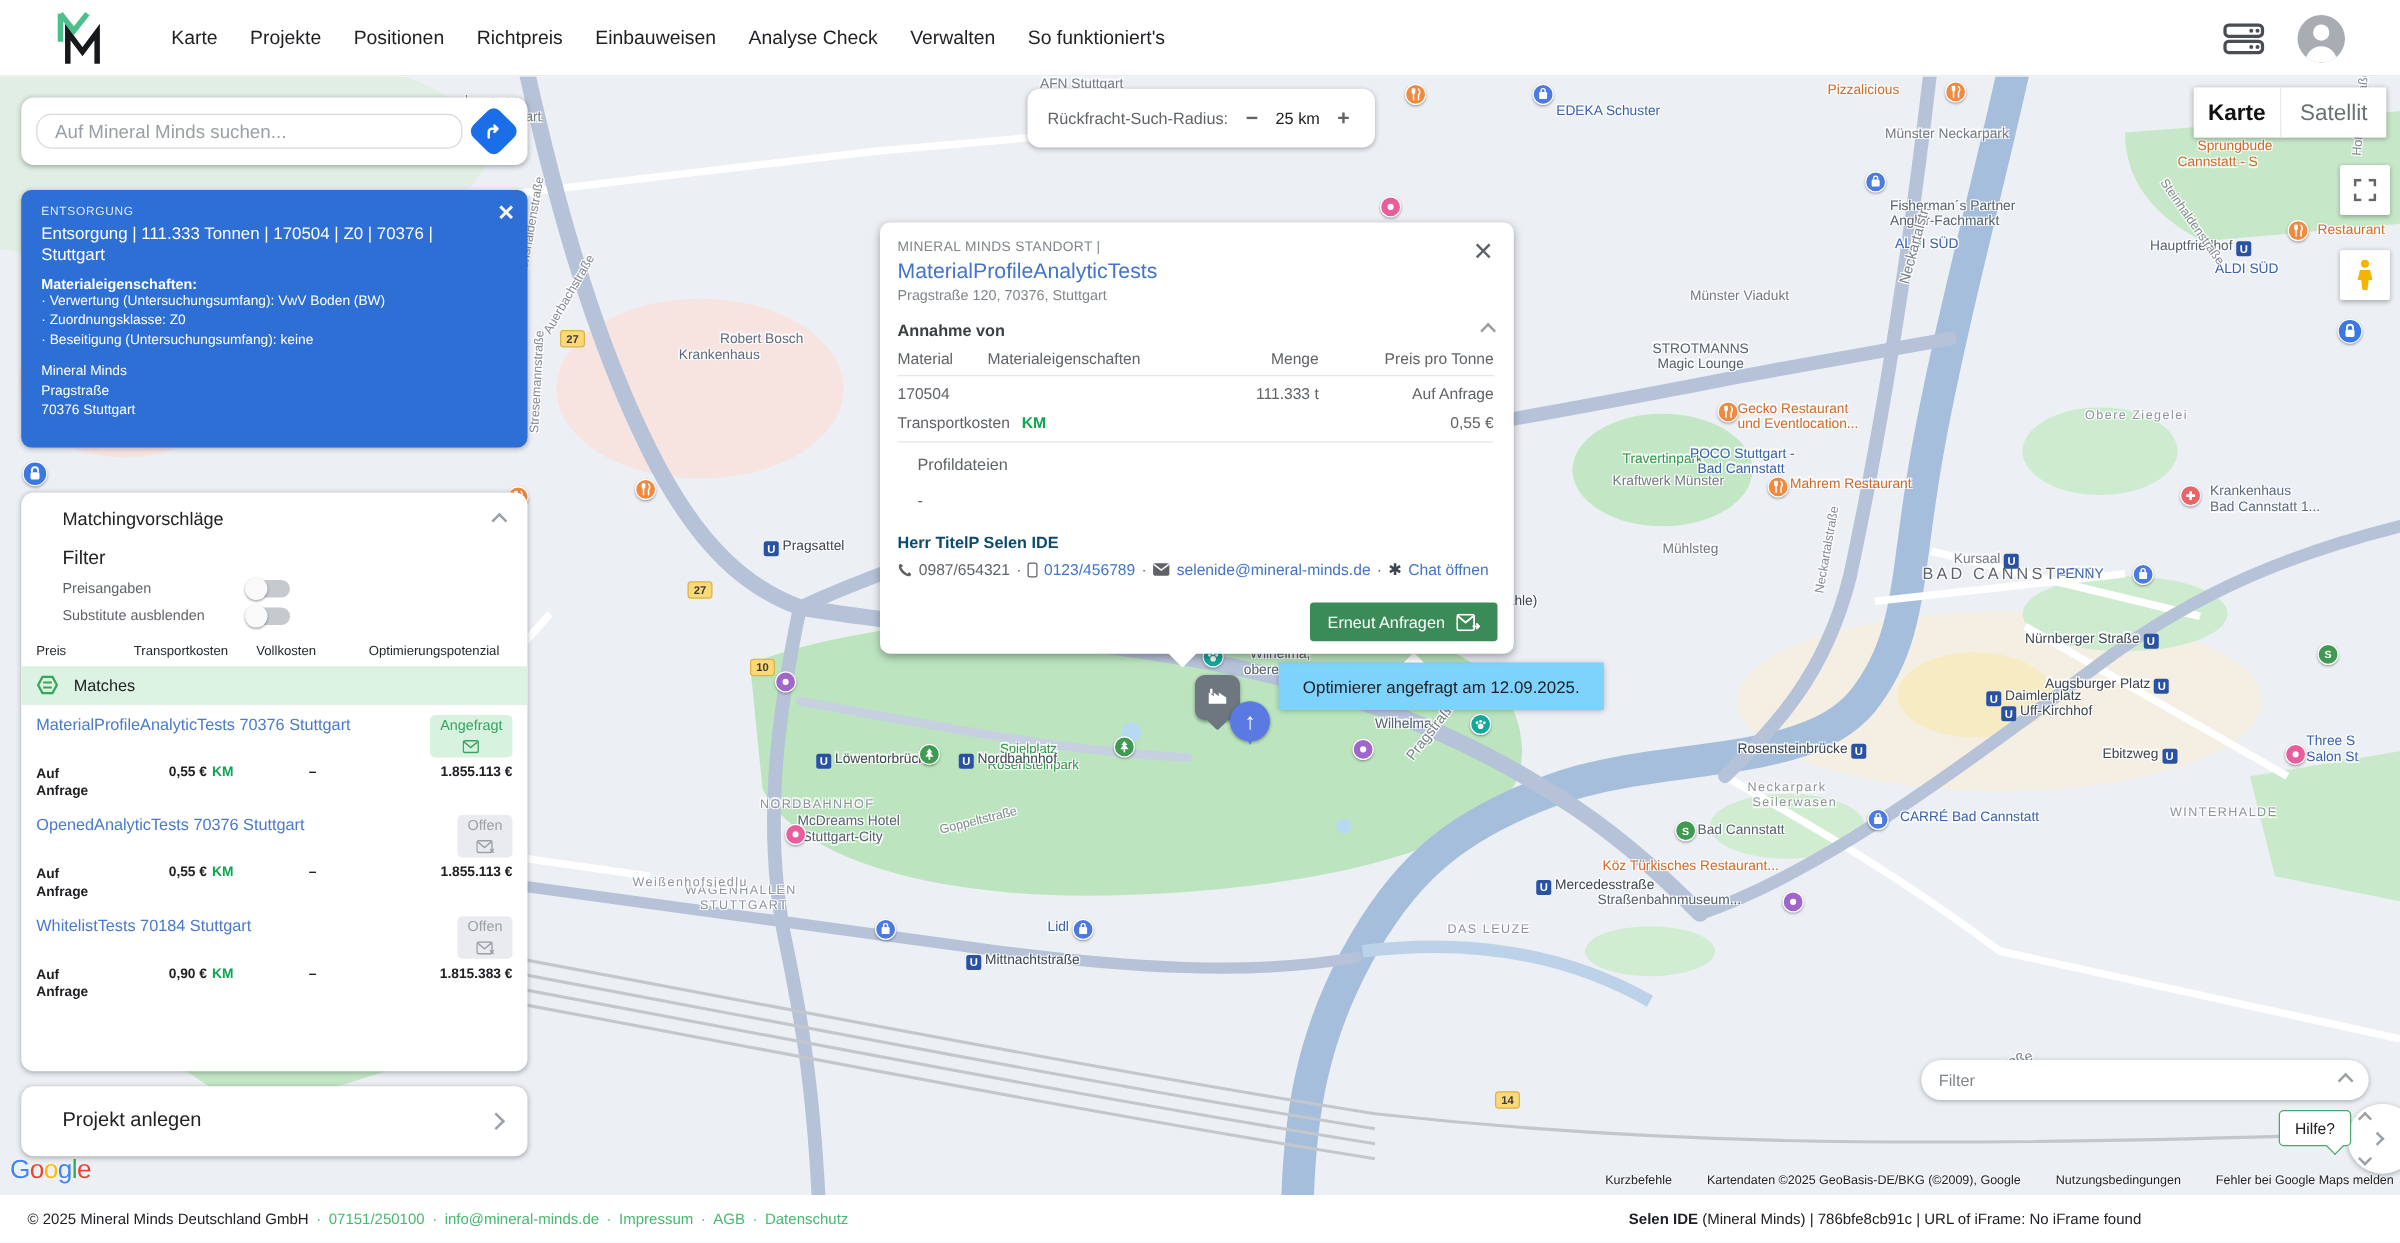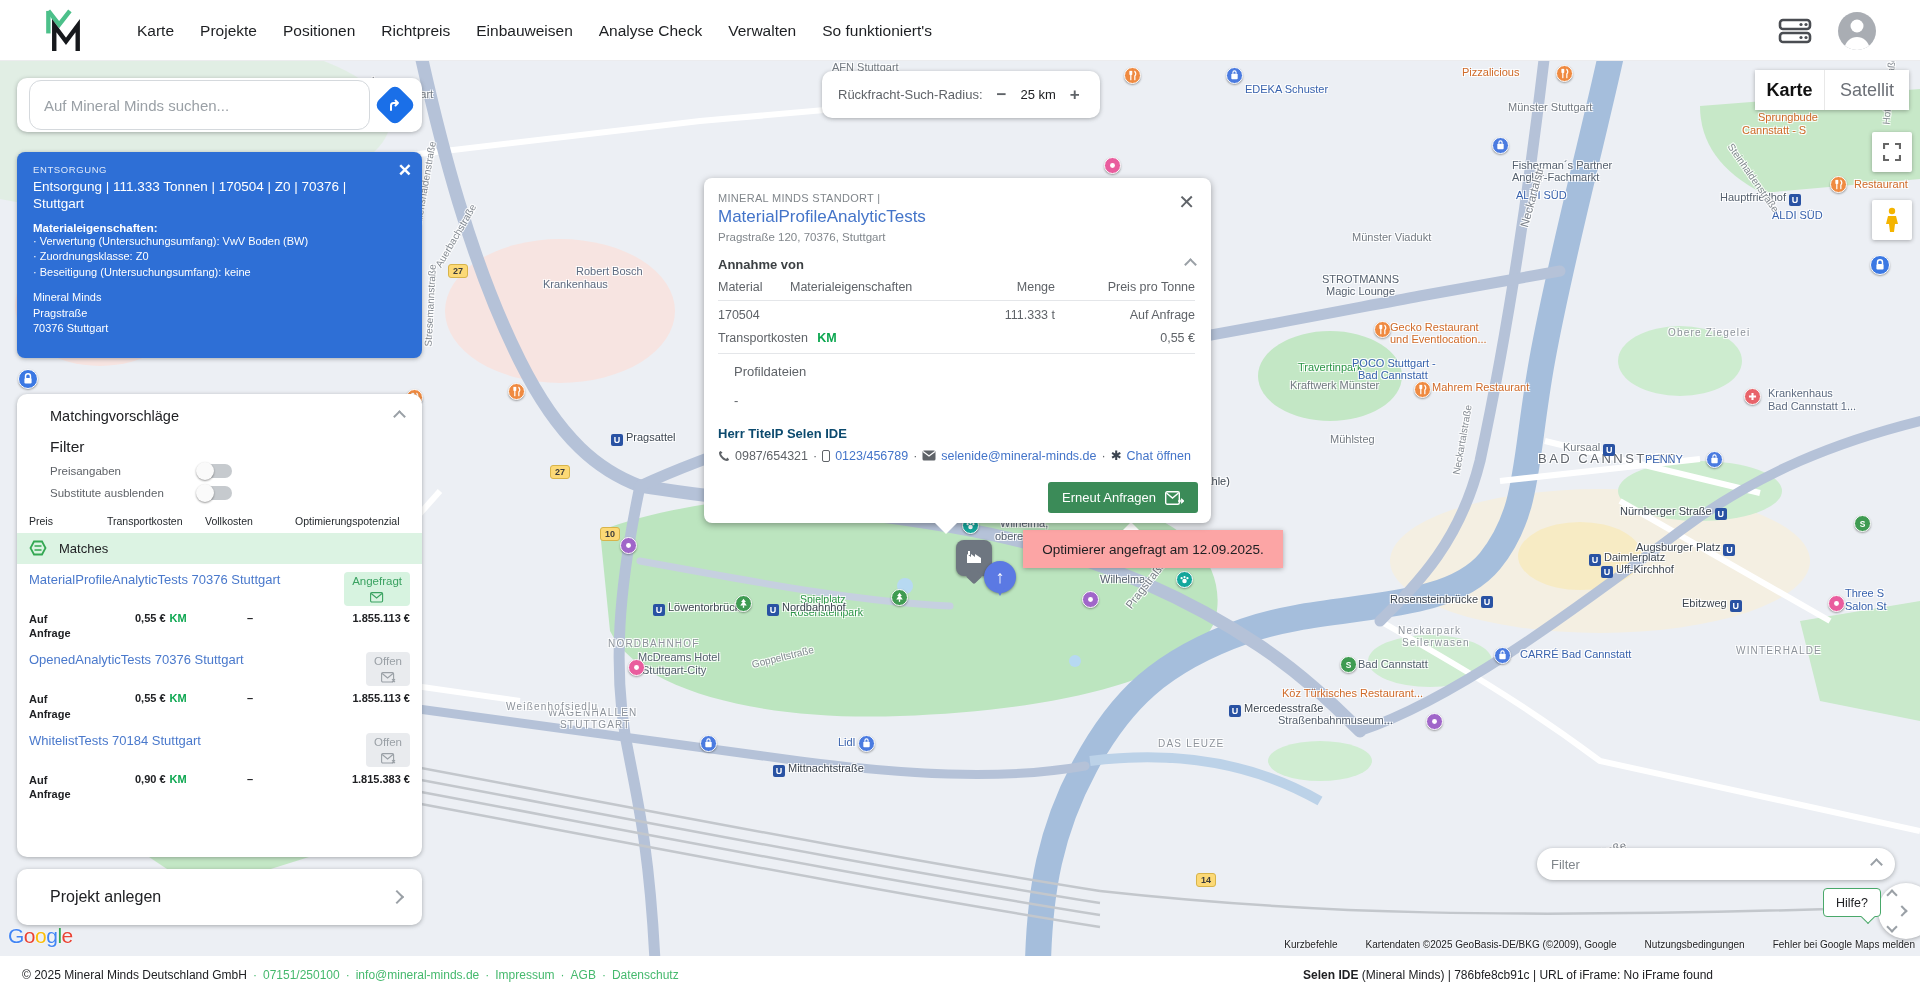--- a/index.html
+++ b/index.html
@@ -50,21 +50,21 @@
                  transform:rotate(45deg); border-radius:2px; }
   .nav-pin { position:absolute; left:984px; top:500px; width:32px; height:32px; background:#5b79e3; border-radius:50%;
              z-index:11; color:#fff; font-size:18px; font-weight:bold; display:flex; align-items:center; justify-content:center;
              box-shadow:0 1px 3px rgba(0,0,0,.4); }
   .nav-pin:after { content:""; position:absolute; left:11px; bottom:-8px; border:5px solid transparent; border-top:9px solid #5b79e3; }
 
   
   .panel { position:absolute; background:#fff; border-radius:10px; box-shadow:0 1px 4px rgba(60,64,67,.4); z-index:40; }
 
   .search-panel { left:17px; top:78px; width:405px; height:54px; display:flex; align-items:center; padding:0 12px; gap:10px; }
-  .search-input { flex:1; height:50px; border:1px solid #d5d9dd; border-radius:12px; padding:0 14px; font-size:15px;
+  .search-input { flex:1; height:28px; border:1px solid #d5d9dd; border-radius:12px; padding:0 14px; font-size:15px;
                   color:#202124; outline:none; font-family:inherit; }
   .search-input::placeholder { color:#9aa0a6; }
   .dir-btn { width:30px; height:30px; background:#1a6fe8; transform:rotate(45deg); border-radius:7px; flex:0 0 auto;
              display:flex; align-items:center; justify-content:center; cursor:pointer; }
   .dir-btn svg { transform:rotate(-45deg); }
 
   .disposal { left:17px; top:152px; width:405px; height:206px; background:#2e6fd6; border-radius:8px; color:#fff;
               padding:12px 16px; z-index:41; position:absolute; box-shadow:0 1px 4px rgba(60,64,67,.4); }
   .disposal .kicker { font-size:9.5px; letter-spacing:.6px; color:rgba(255,255,255,.85); }
   .disposal .title { font-size:13.5px; line-height:1.28; margin-top:3px; padding-right:20px; }
@@ -143,21 +143,21 @@
   .pp-files { margin:10px 0 0 16px; font-size:13px; color:#5f6368; }
   .pp-files .dash { margin-top:14px; }
   .pp-contact { margin-top:18px; font-size:13px; font-weight:bold; color:#0c4a6e; }
   .pp-cline { margin-top:7px; font-size:12.5px; color:#5f6368; display:flex; align-items:center; gap:5px; flex-wrap:nowrap; }
   .pp-cline a { color:#4374c9; text-decoration:none; cursor:pointer; }
   .mob-ic { width:8px; height:12px; border:1.3px solid #5f6368; border-radius:2px; display:inline-block; }
   .send-btn { position:absolute; right:13px; bottom:10px; height:31px; background:#3b8b58; color:#fff; border:none; border-radius:3px;
               font-size:13px; padding:0 14px; display:flex; align-items:center; gap:9px; cursor:pointer; font-family:inherit; }
 
   
-  .tooltip { position:absolute; left:1023px; top:530px; width:260px; height:38px; background:#fca5a5; z-index:45;
+  .tooltip { position:absolute; left:1023px; top:530px; width:260px; height:38px; background:#7dd3fc; z-index:45;
              box-shadow:0 1px 5px rgba(0,0,0,.3); display:flex; align-items:center; justify-content:center; font-size:13.5px; }
   .tooltip:before { content:""; position:absolute; left:100px; top:-8px; border:8px solid transparent; border-bottom:8px solid #fff; border-top:0; }
 
   
   .filter-box { left:1537px; top:848px; width:358px; height:32px; border-radius:16px; z-index:30; display:flex;
                 align-items:center; padding:0 14px; gap:8px; }
   .filter-input { flex:1; border:none; outline:none; font-size:13px; color:#202124; font-family:inherit; }
   .filter-input::placeholder { color:#80868b; }
   .help-bubble { position:absolute; left:1823px; top:888px; width:58px; height:29px; background:#fff; border:1.5px solid #49a86a;
                  border-radius:4px; z-index:31; display:flex; align-items:center; justify-content:center; font-size:12.5px; cursor:pointer; }
@@ -284,21 +284,21 @@
       <path d="M1100,830 C1300,852 1500,860 1920,845"></path>
     </g>
   </svg>
 
   <div id="map-labels">
       <div class="mlbl c-poi" style="left: 832px; top: 0px;">AFN Stuttgart</div>
       <div class="mlbl c-poi" style="left: 372px; top: 14px;">kswagen</div>
       <div class="mlbl c-poi" style="left: 350px; top: 27px;">omobile Stuttgart</div>
       <div class="mlbl c-shop" style="left: 1245px; top: 22px;">EDEKA Schuster</div>
       <div class="mlbl c-orange" style="left: 1462px; top: 5px;">Pizzalicious</div>
-      <div class="mlbl c-poi" style="left: 1508px; top: 40px;">Münster Stuttgart</div>
+      <div class="mlbl c-poi" style="left: 1508px; top: 40px;">Münster Neckarpark</div>
       <div class="mlbl c-orange" style="left: 1758px; top: 50px;">Sprungbude</div>
       <div class="mlbl c-orange" style="left: 1742px; top: 63px;">Cannstatt - S</div>
       <div class="mlbl c-dark" style="left: 1512px; top: 98px;">Fisherman´s Partner</div>
       <div class="mlbl c-dark" style="left: 1512px; top: 110px;">Angler-Fachmarkt</div>
       <div class="mlbl c-orange" style="left: 1854px; top: 117px;">Restaurant</div>
       <div class="mlbl c-dark" style="left: 1720px; top: 130px;">Hauptfriedhof<span class="badge-u">U</span></div>
       <div class="mlbl c-shop" style="left: 1516px; top: 128px;">ALDI SÜD</div>
       <div class="mlbl c-shop" style="left: 1772px; top: 148px;">ALDI SÜD</div>
       <div class="mlbl c-poi" style="left: 1352px; top: 170px;">Münster Viadukt</div>
       <div class="mlbl c-dark" style="left: 1322px; top: 212px;">STROTMANNS</div>

